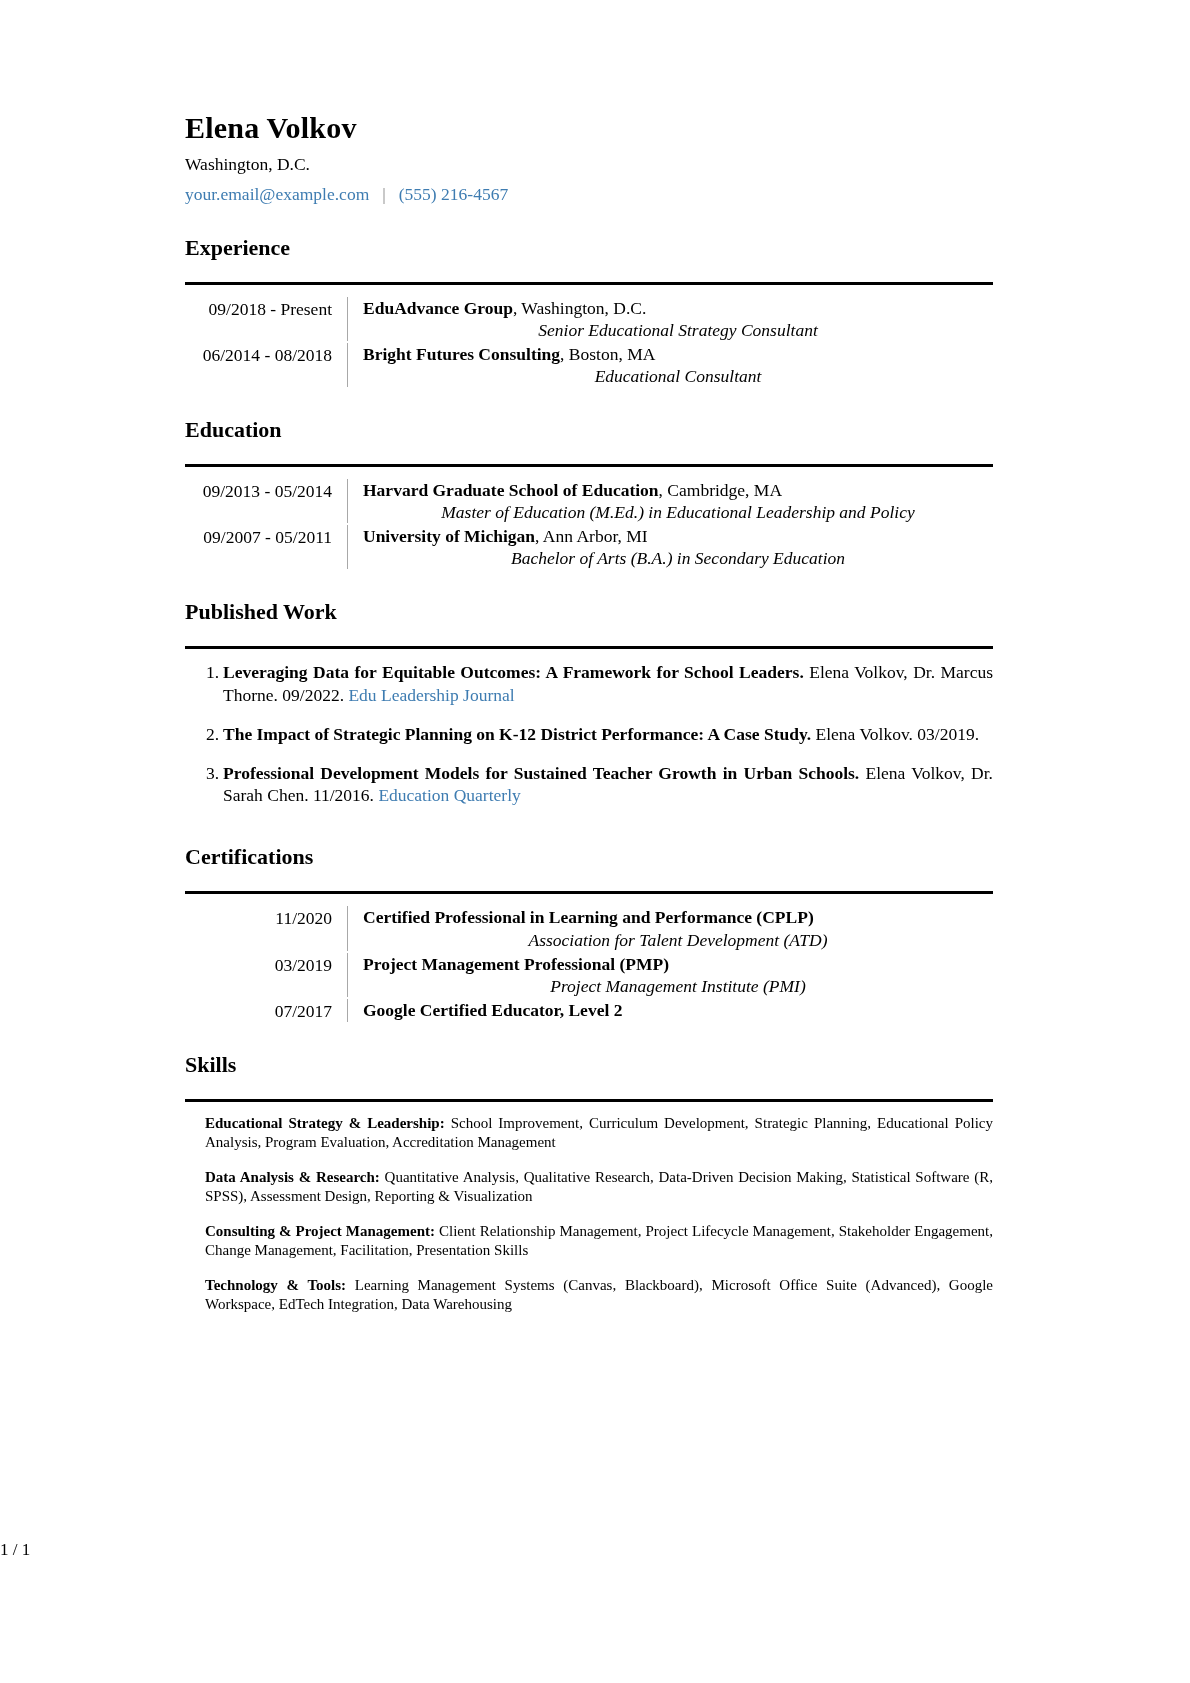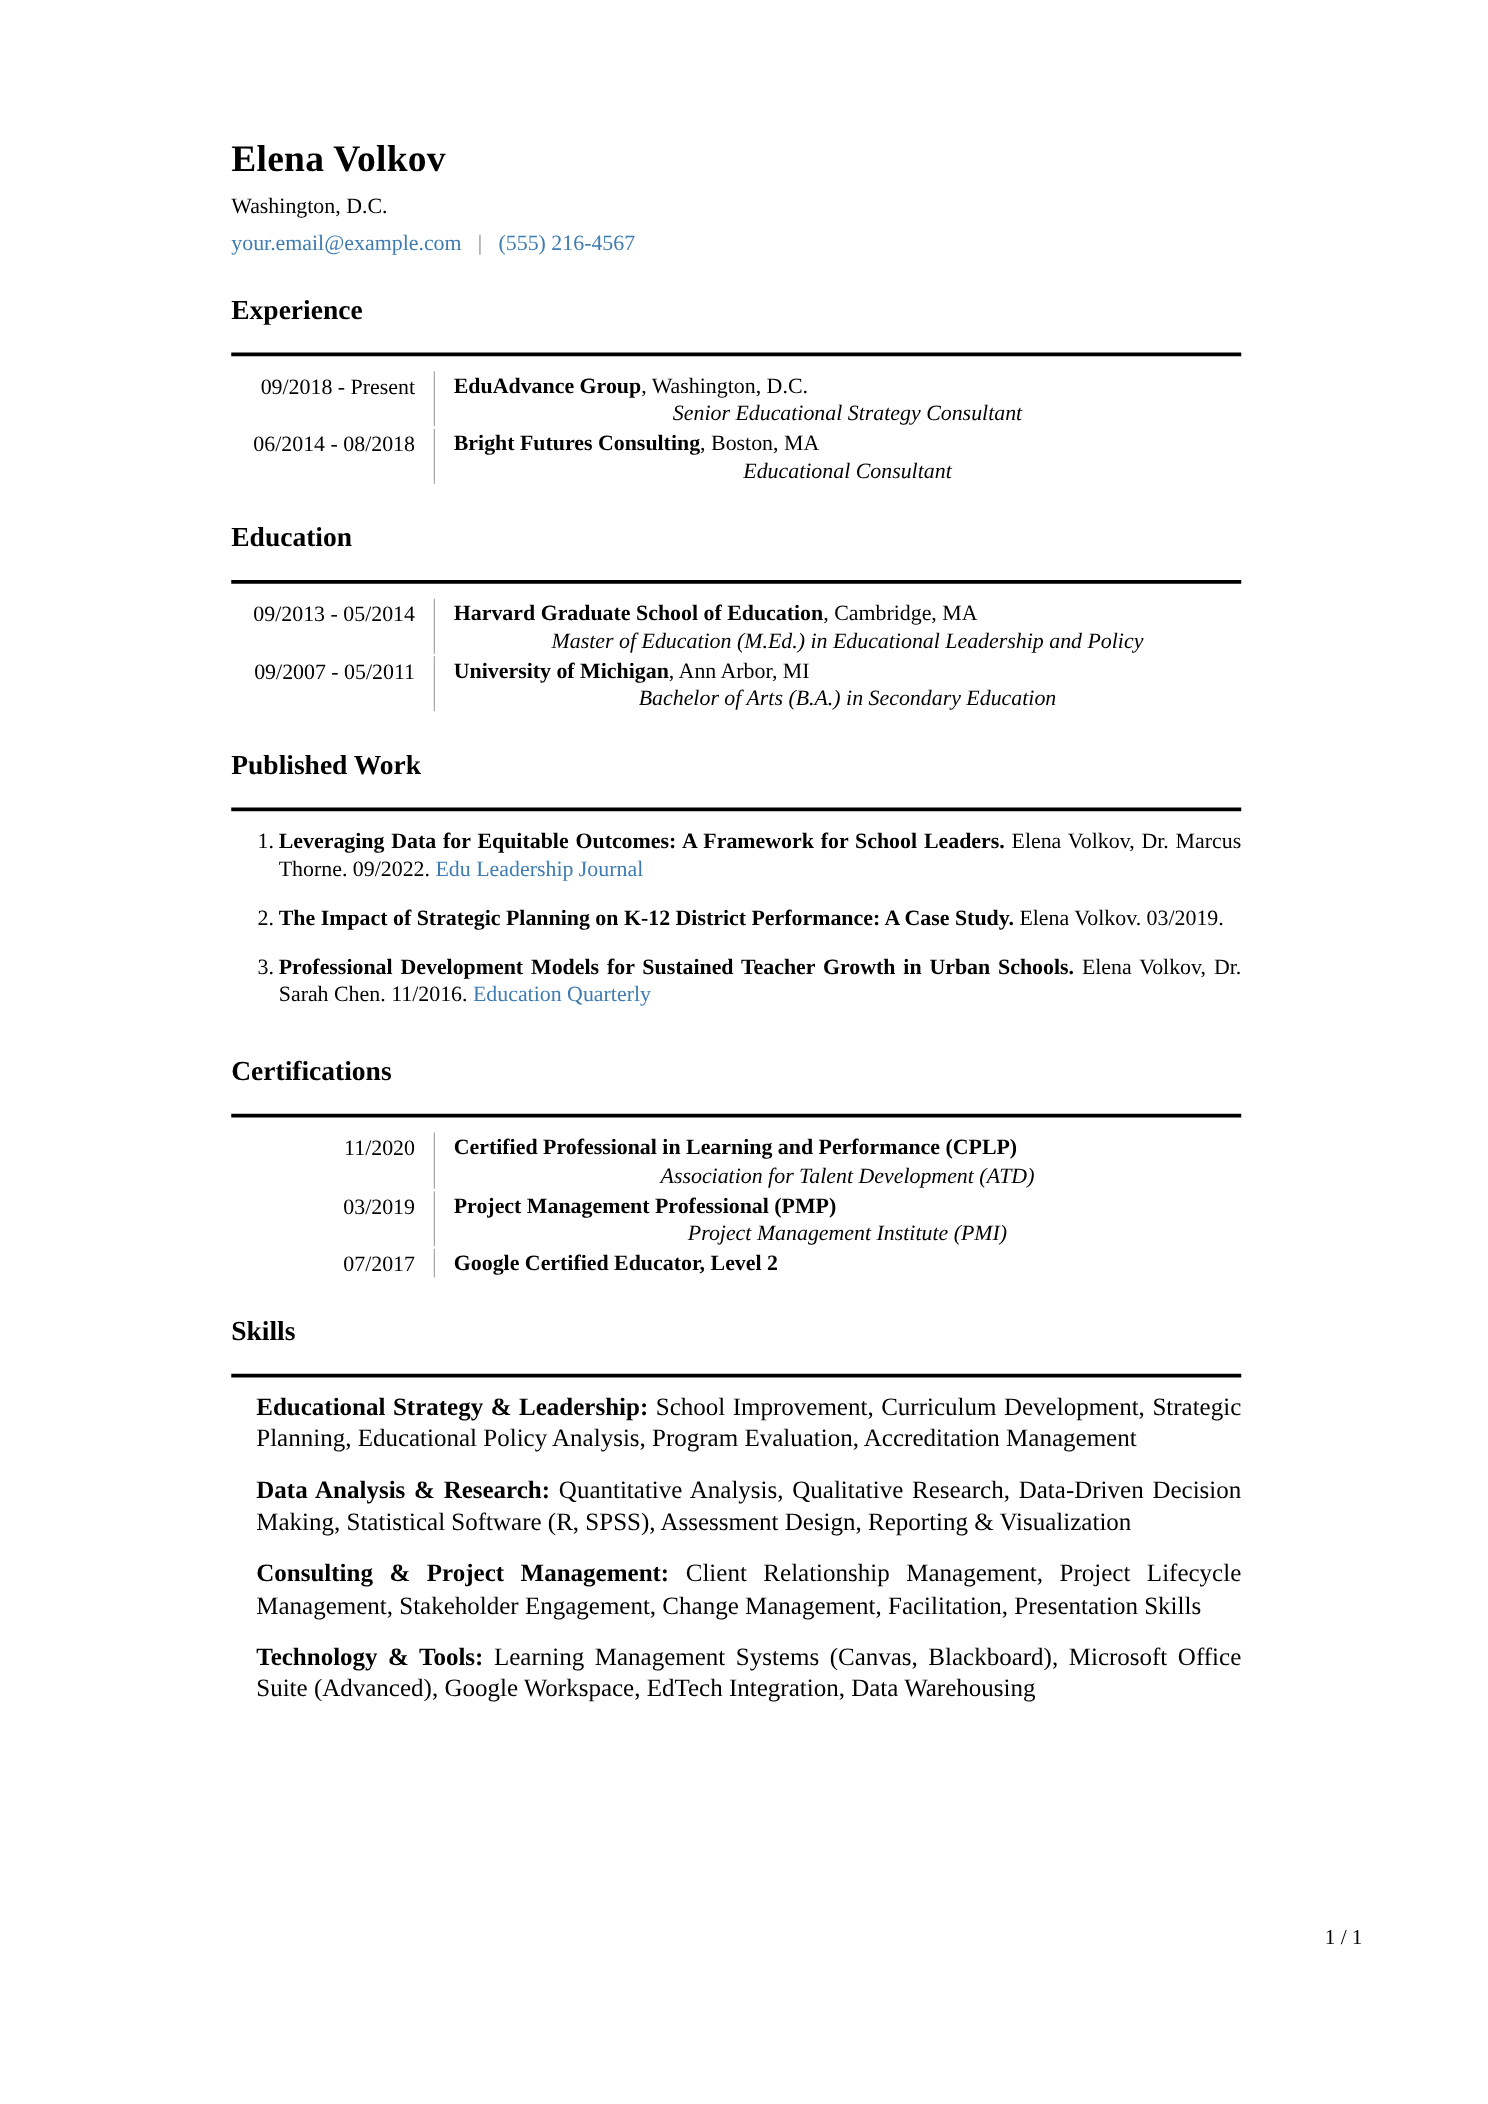--- a/index.html
+++ b/index.html
@@ -40,28 +40,28 @@
   .entry-role { font-style: italic; text-align: center; }
 
   
   .pub-item { display: flex; font-size: 17.5px; line-height: 1.27; padding-left: 21px; }
   .pub-item + .pub-item { margin-top: 17px; }
   .pub-num { width: 17px; flex: none; }
   .pub-text { flex: 1; text-align: justify; }
   .pub-title { font-weight: 700; }
 
   
-  .skill-group { font-size: 20px; line-height: 1.27; margin-left: 20px; text-align: justify; }
+  .skill-group { font-size: 15px; line-height: 1.27; margin-left: 20px; text-align: justify; }
   .skill-group + .skill-group { margin-top: 16px; }
   .skill-label { font-weight: 700; }
 
   
   .footer {
     position: absolute; left: 0; top: 1540px; width: 1090px;
-    text-align: right; font-size: 17px;
+    text-align: left; font-size: 17px;
   }
 </style>
 </head>
 <body>
 
 <div class="page">
   <div class="content">
 
     <div class="cv-header">
       <div class="cv-name">Elena Volkov</div>

